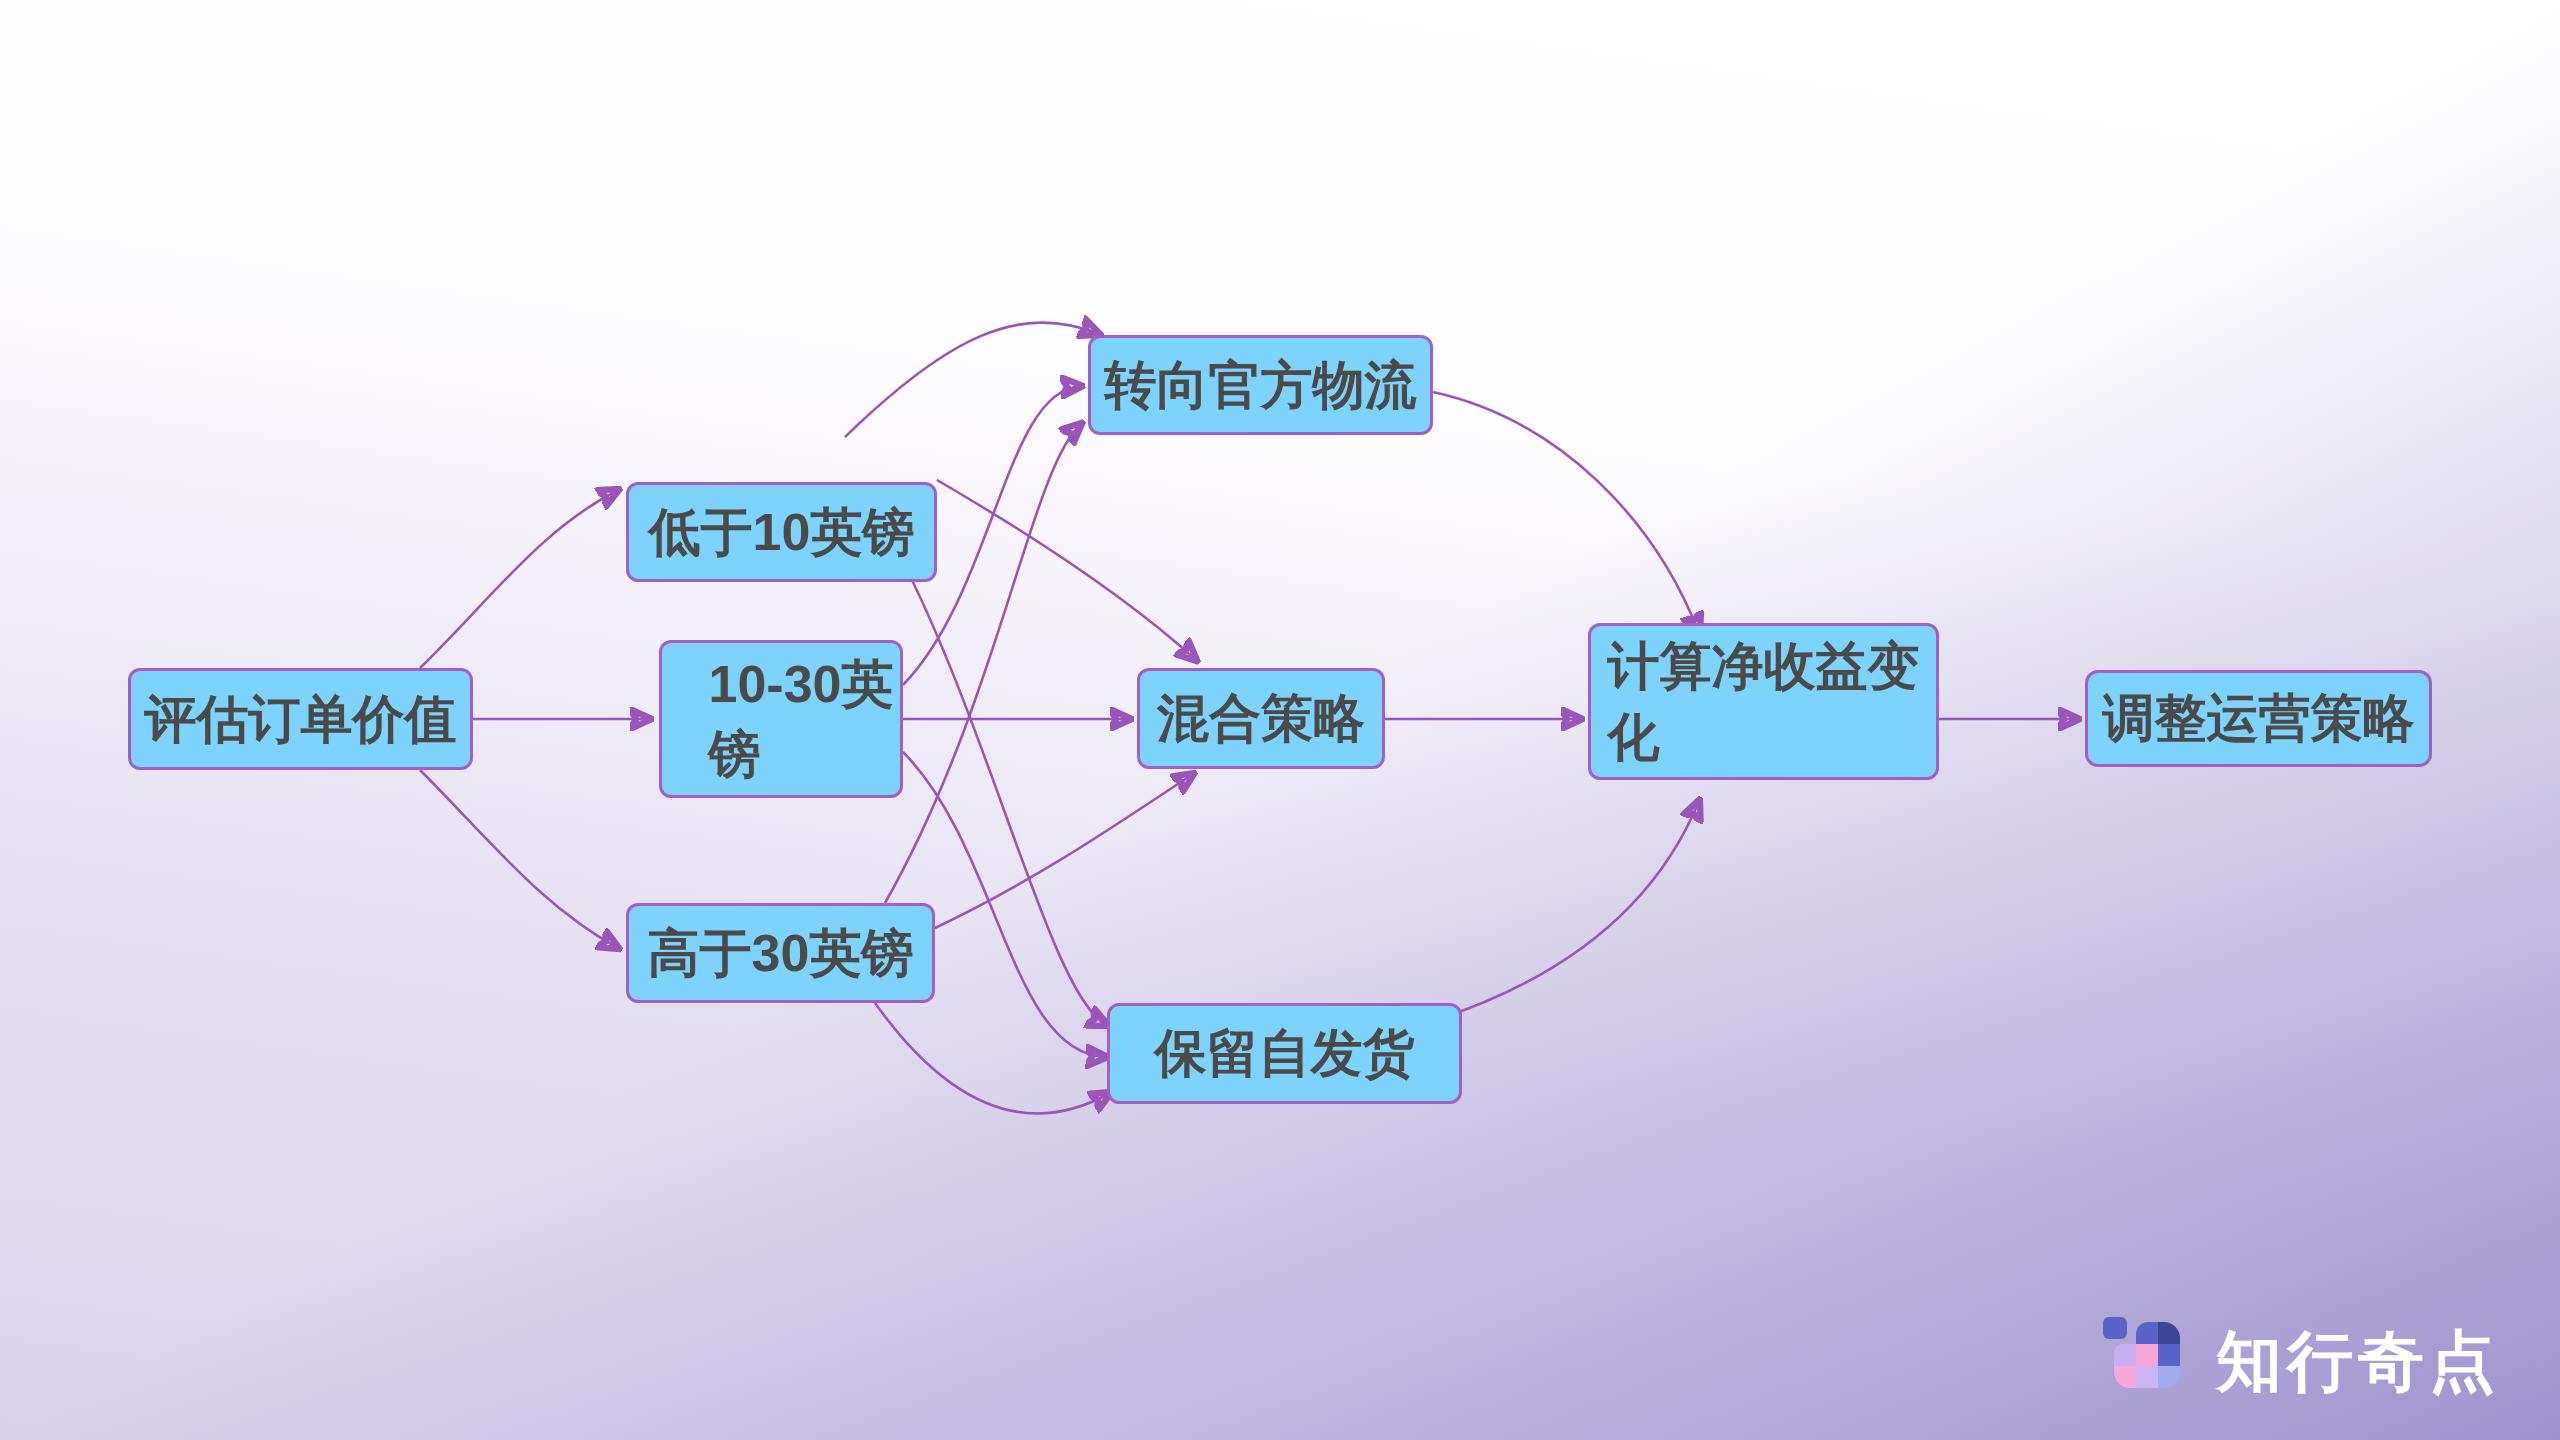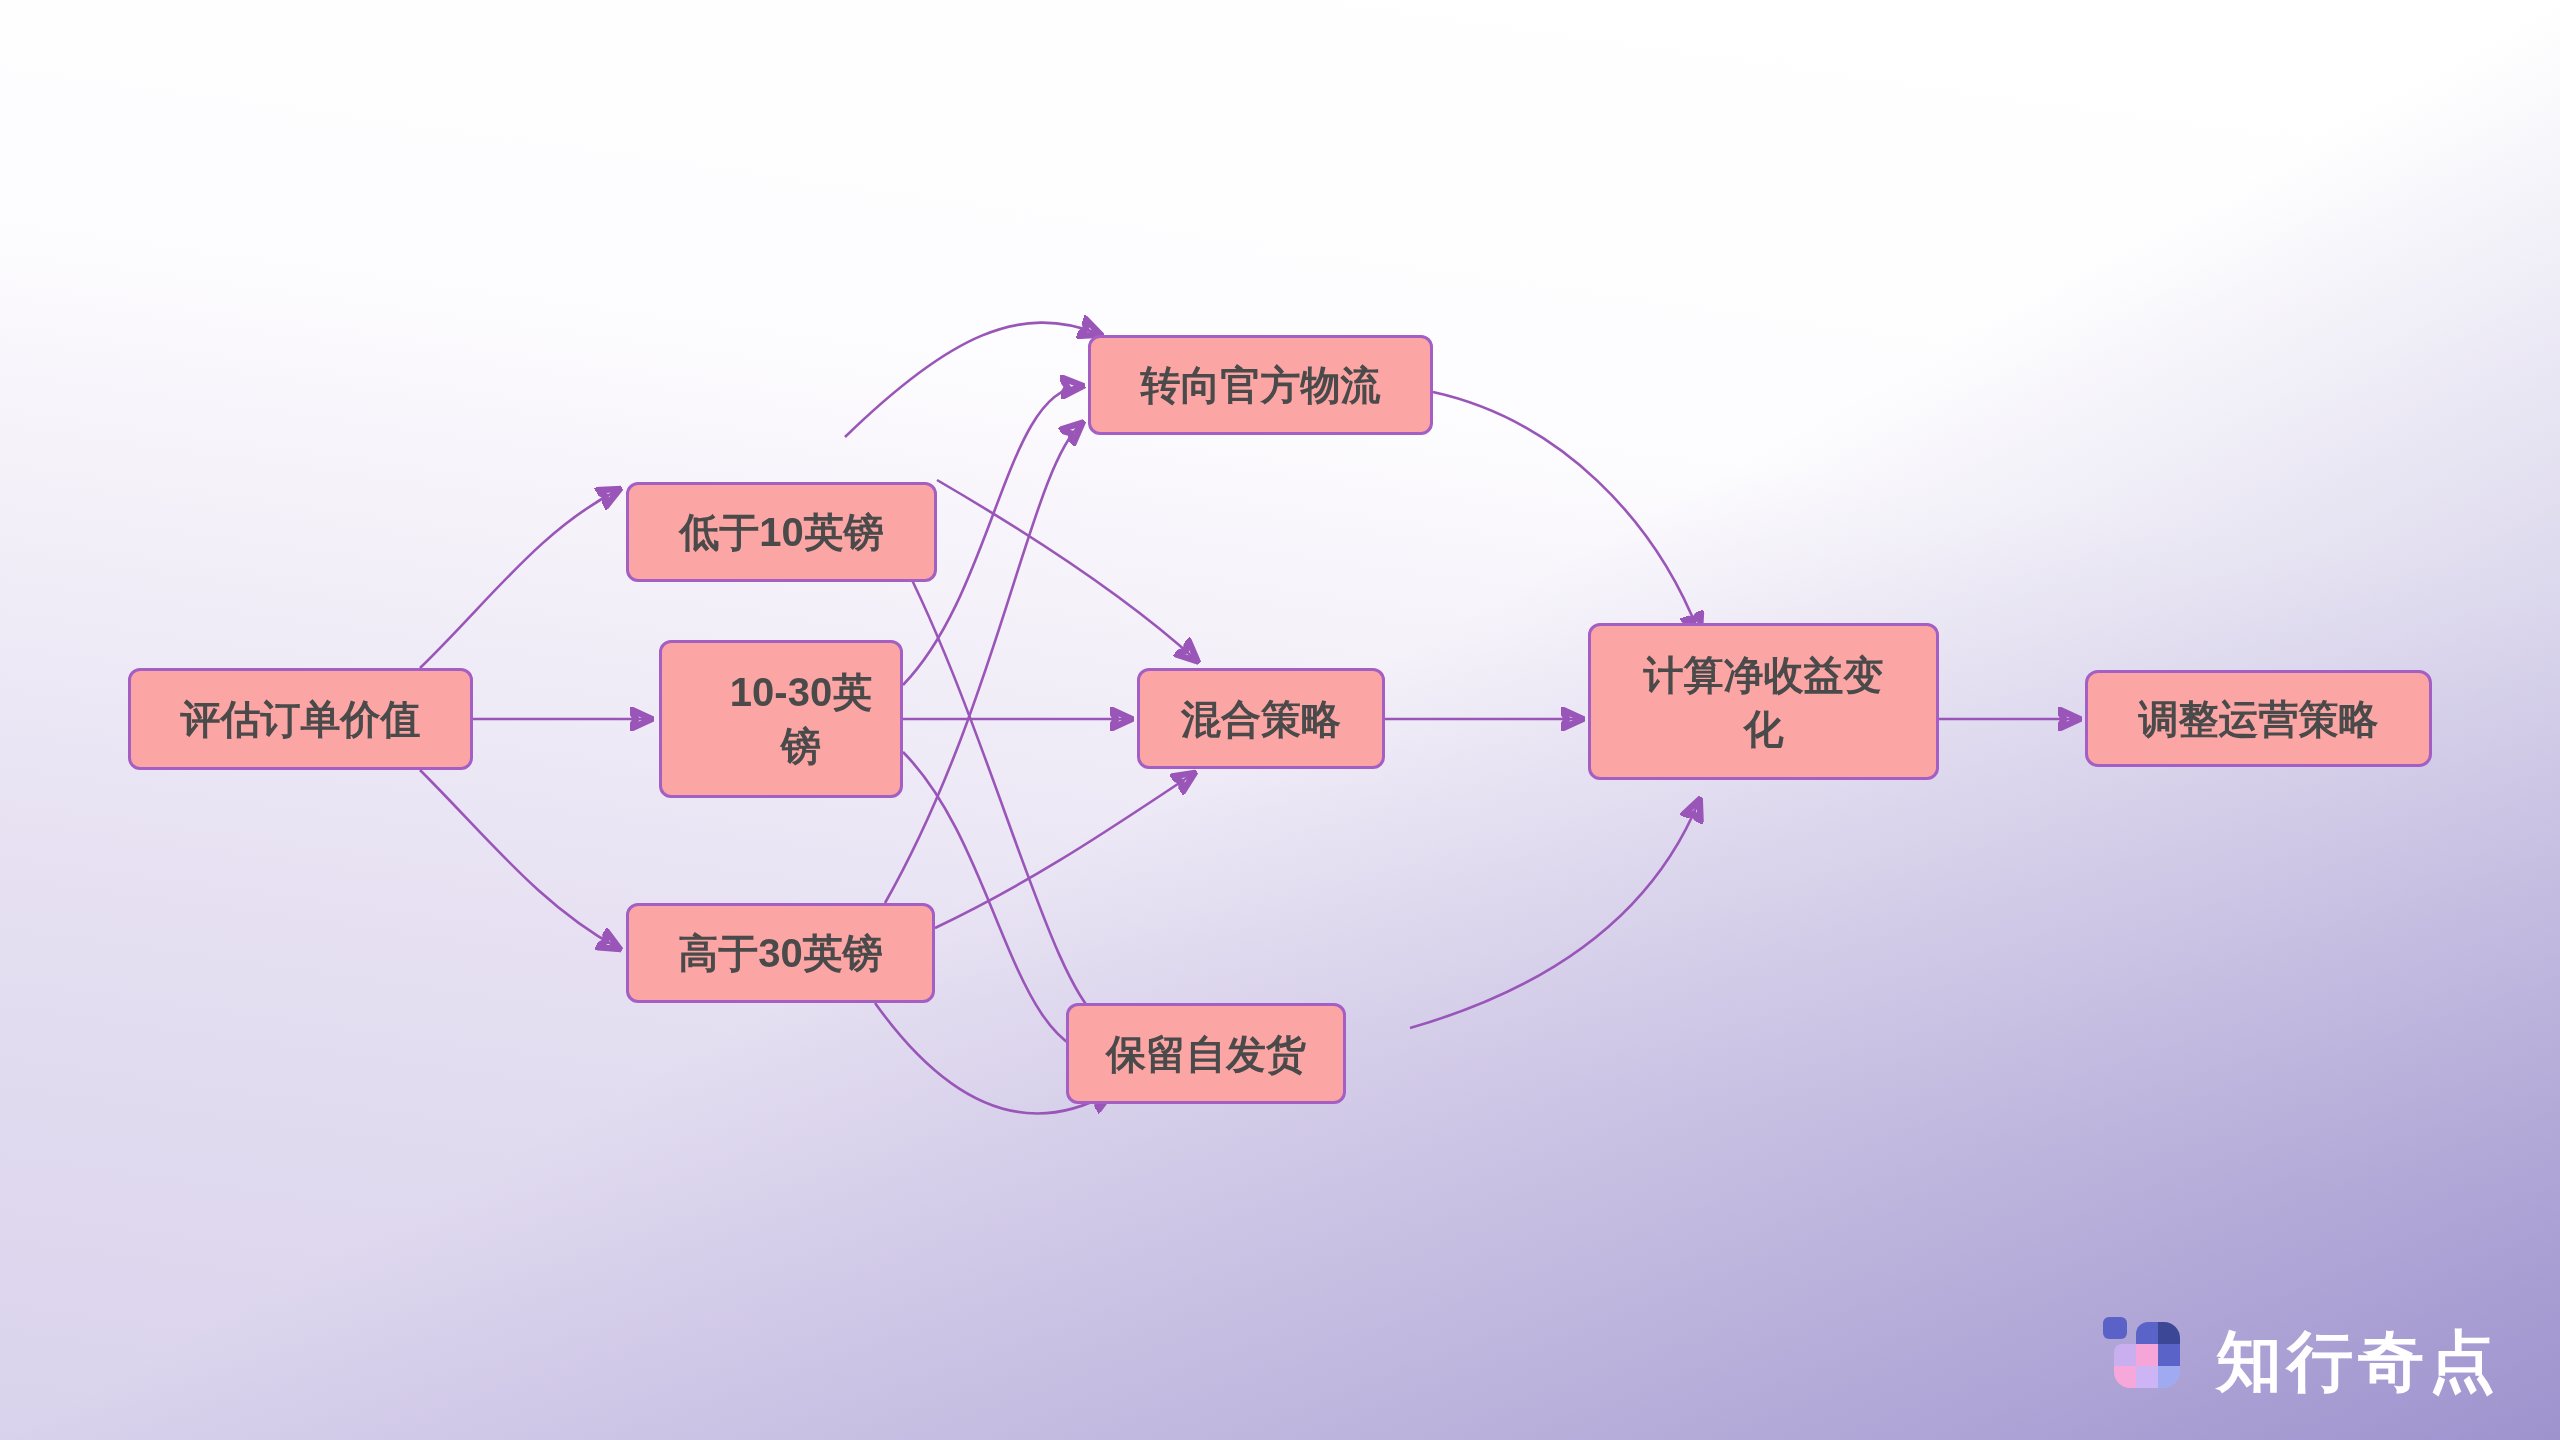--- a/index.html
+++ b/index.html
@@ -27,29 +27,28 @@
     height: 1440px;
   }
   .edge-layer path {
     fill: none;
     stroke: #9a55b8;
     stroke-width: 2.6;
   }
   .node {
     position: absolute;
     box-sizing: border-box;
-    background: #fca5a5;
+    background: #7dd3fc;
     border: 3px solid #a35fc3;
     border-radius: 12px;
     display: flex;
     align-items: center;
     justify-content: center;
-    text-align: center;
     color: #4a4a4a;
-    font-size: 40px;
+    font-size: 52px;
     font-weight: 700;
     line-height: 1.35;
     white-space: pre-line;
   }
   .logo {
     position: absolute;
     left: 2100px;
     top: 1310px;
     height: 84px;
     display: flex;
@@ -128,21 +127,21 @@
   </div>
 
   <div class="node" style="left:1088px; top:335px; width:345px; height:100px;">
     <span>转向官方物流</span>
   </div>
 
   <div class="node" style="left:1137px; top:668px; width:248px; height:101px;">
     <span>混合策略</span>
   </div>
 
-  <div class="node" style="left:1066px; top:1003px; width:280px; height:101px;">
+  <div class="node" style="left:1107px; top:1003px; width:355px; height:101px;">
     <span>保留自发货</span>
   </div>
 
   <div class="node" style="left:1588px; top:623px; width:351px; height:157px;">
     <span>计算净收益变
 化</span>
   </div>
 
   <div class="node" style="left:2085px; top:670px; width:347px; height:97px;border-radius:13px;">
     <span>调整运营策略</span>

